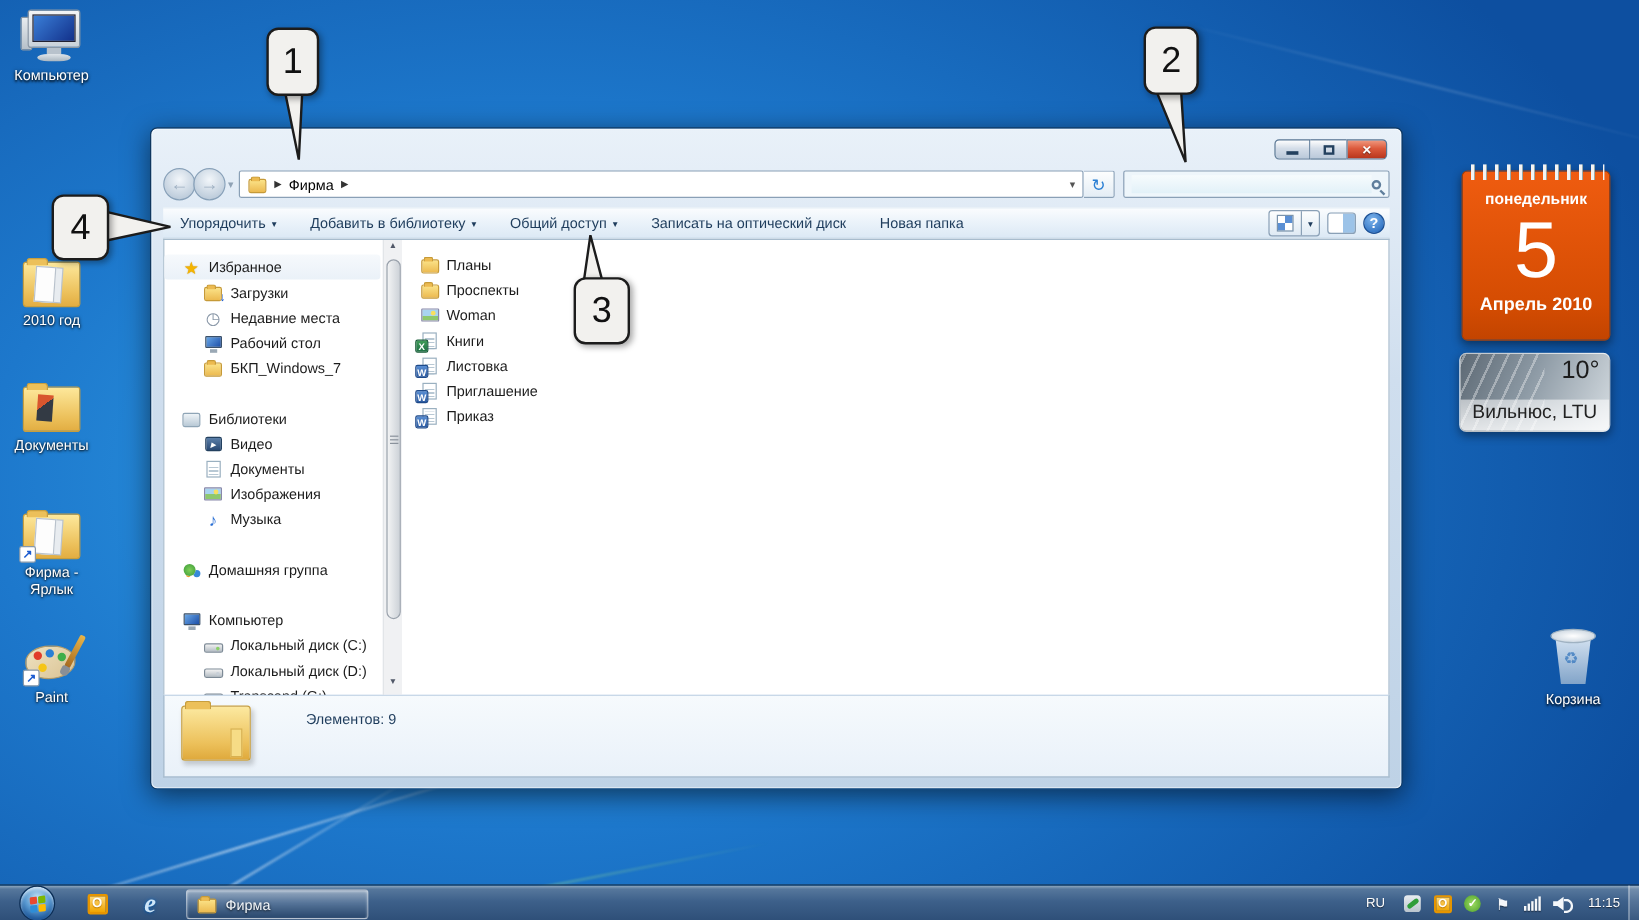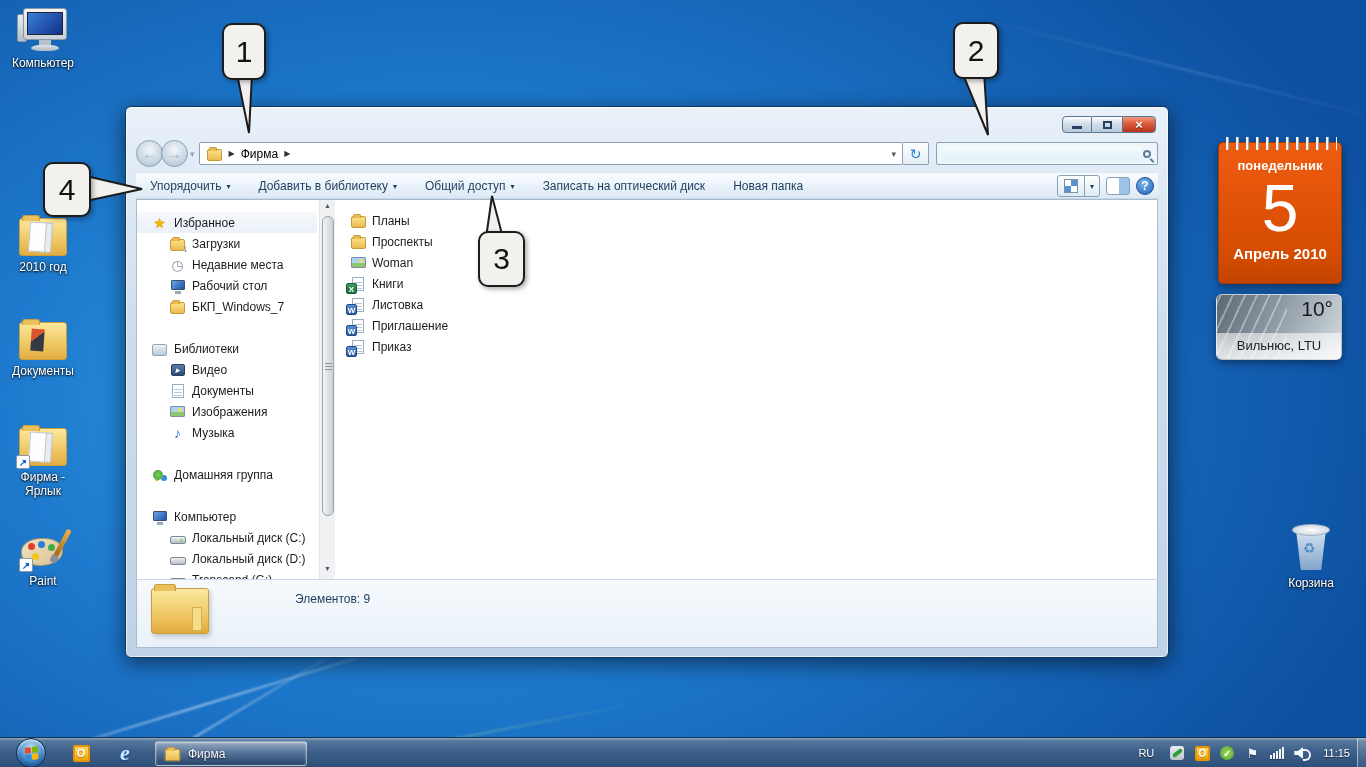--- a/index.html
+++ b/index.html
@@ -68,21 +68,21 @@
   .gadget-calendar .day { font-size:66px; line-height:70px; font-weight:400; }
   .gadget-calendar .my { font-size:15px; font-weight:bold; margin-top:2px; }
   .gadget-weather { position:absolute; left:1216px; top:294px; width:126px; height:66px; border-radius:6px;
       background:linear-gradient(115deg, #5c6873 0%, #8d9aa5 45%, #d6dde2 100%);
       border:1px solid rgba(255,255,255,.55); box-shadow:0 3px 8px rgba(0,0,0,.4); overflow:hidden; }
   .gadget-weather .shine { position:absolute; left:-10px; top:-20px; width:80px; height:110px;
       background:repeating-linear-gradient(115deg, transparent 0 9px, rgba(255,255,255,.35) 9px 11px); }
   .gadget-weather .temp { position:absolute; right:8px; top:2px; font-size:21px; color:#1c1c1c; }
   .gadget-weather .loc-band { position:absolute; left:0; right:0; bottom:0; height:26px;
       background:linear-gradient(rgba(255,255,255,.55), rgba(255,255,255,.8)); }
-  .gadget-weather .loc { position:absolute; left:0; right:0; bottom:6px; text-align:center; font-size:13px; color:#222; }
+  .gadget-weather .loc { position:absolute; left:0; right:0; bottom:6px; text-align:center; font-size:16px; color:#222; }
 
   
   .window { position:absolute; left:125px; top:106px; width:1044px; height:552px; border-radius:6px;
       background:linear-gradient(#e9f1f9, #cfdeee 38%, #bed2e6);
       border:1px solid #10375f; box-shadow:0 5px 22px rgba(0,0,0,.55), inset 0 0 0 1px rgba(255,255,255,.6); }
   .caption-buttons { position:absolute; top:9px; right:12px; display:flex; }
   .cap { width:30px; height:17px; border:1px solid #5a7794; background:linear-gradient(#fefefe,#d4dde8 45%,#bac9da);
          display:flex; align-items:center; justify-content:center; }
   .cap-min { border-radius:4px 0 0 4px; }
   .cap-max { border-left:none; border-right:none; }
@@ -172,21 +172,21 @@
   .badge-word { background:linear-gradient(#5a8fd4,#2b5aa0); border:1px solid #1e4a8a; }
   .badge-excel { background:linear-gradient(#3f9b57,#1e7145); border:1px solid #175c37; }
 
   .details { position:absolute; left:10px; right:10px; bottom:9px; height:69px;
       background:linear-gradient(#f6fafd,#e9f1f9); border:1px solid #a8bccd; border-top:1px solid #c8d8e8; }
   .bigfolder { position:absolute; left:14px; top:8px; width:58px; height:46px; border-radius:3px;
       background:linear-gradient(#fce9a0,#ecc05a 70%, #dfa93c); border:1px solid #c79e3e; box-shadow:2px 3px 4px rgba(0,0,0,.18); }
   .bigfolder::before { content:""; position:absolute; top:-5px; left:2px; width:20px; height:6px;
       background:#ecc05a; border:1px solid #c79e3e; border-bottom:none; border-radius:3px 3px 0 0; }
   .bigfolder::after { content:""; position:absolute; right:6px; bottom:2px; width:8px; height:22px; background:#f6dc86; border:1px solid #d8b050; }
-  .status-text { position:absolute; left:118px; top:12px; color:#1e3c5c; font-size:12px;margin-left:40px; }
+  .status-text { position:absolute; left:118px; top:12px; color:#1e3c5c; font-size:12px; }
 
   
   .callout-layer { position:absolute; left:0; top:0; width:1366px; height:767px; pointer-events:none; z-index:49; }
   .callout { position:absolute; z-index:50; background:#f2f1ee; border:2px solid #1c1c1c; border-radius:10px;
       display:flex; align-items:center; justify-content:center; font-size:30px; color:#111;
       box-shadow:2px 2px 5px rgba(0,0,0,.35); }
 
   
   .taskbar { position:absolute; left:0; bottom:0; width:1366px; height:30px; z-index:60;
       background:linear-gradient(#8fa9c0 0%, #56779c 10%, #3d608a 45%, #2e4f78 100%); border-top:1px solid #16324f; display:flex; align-items:center; }

